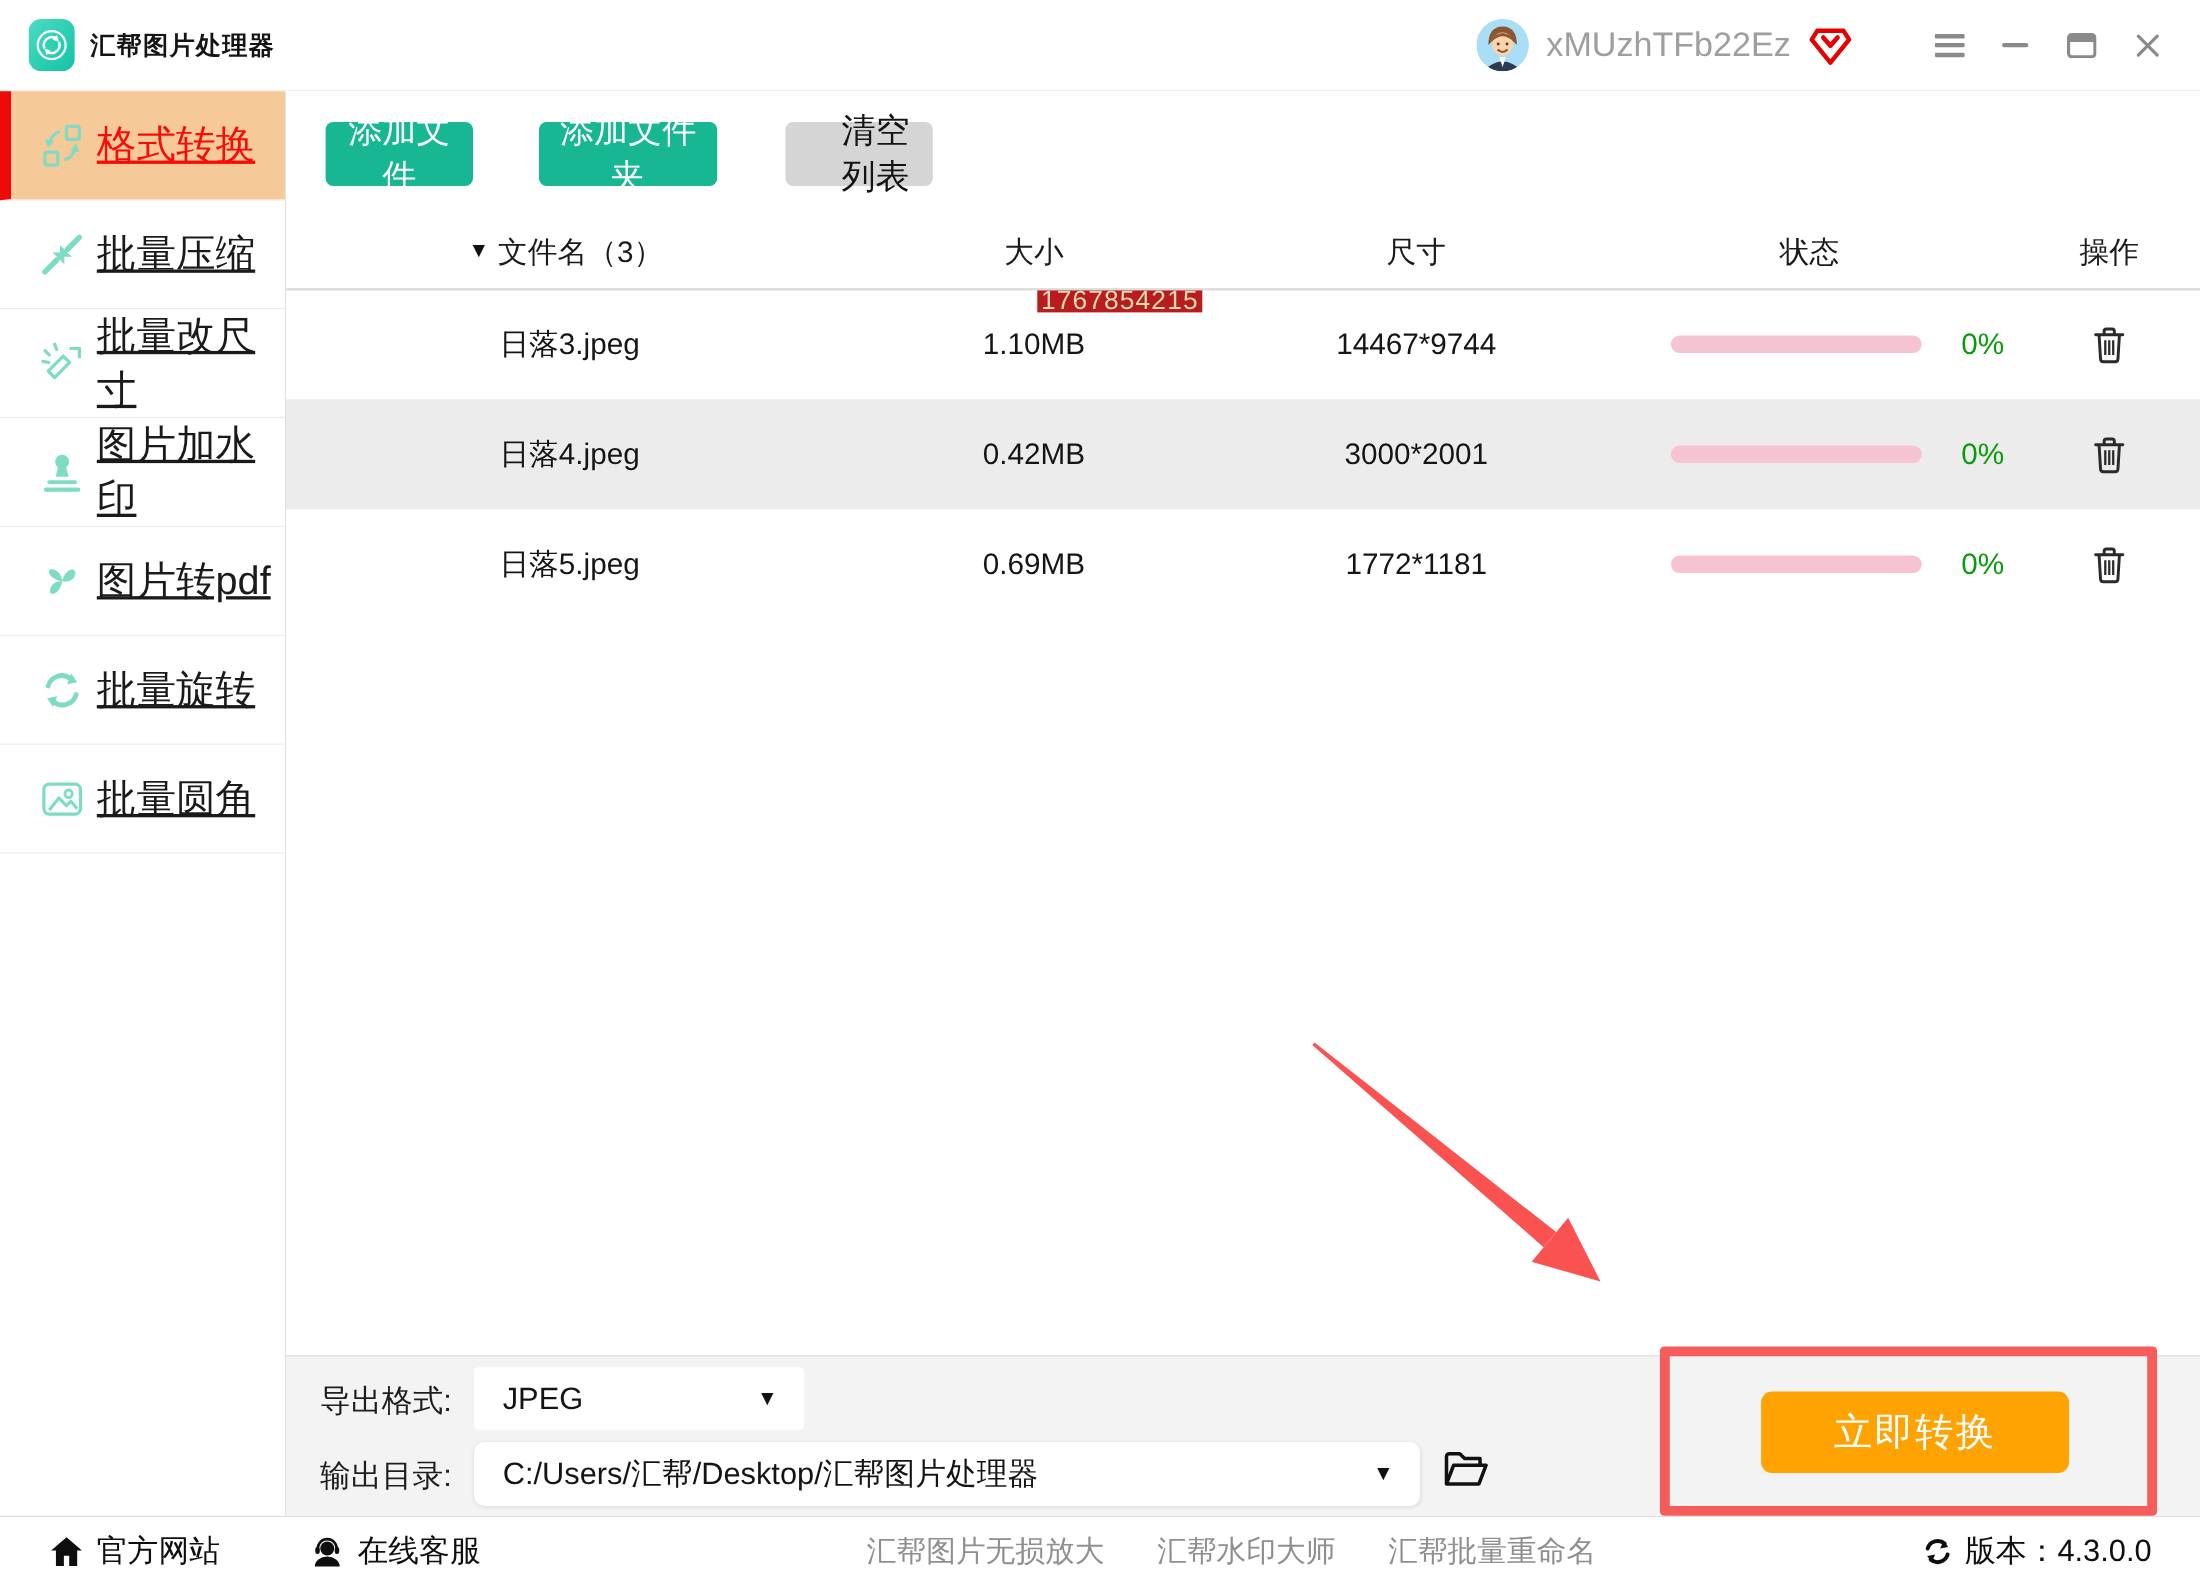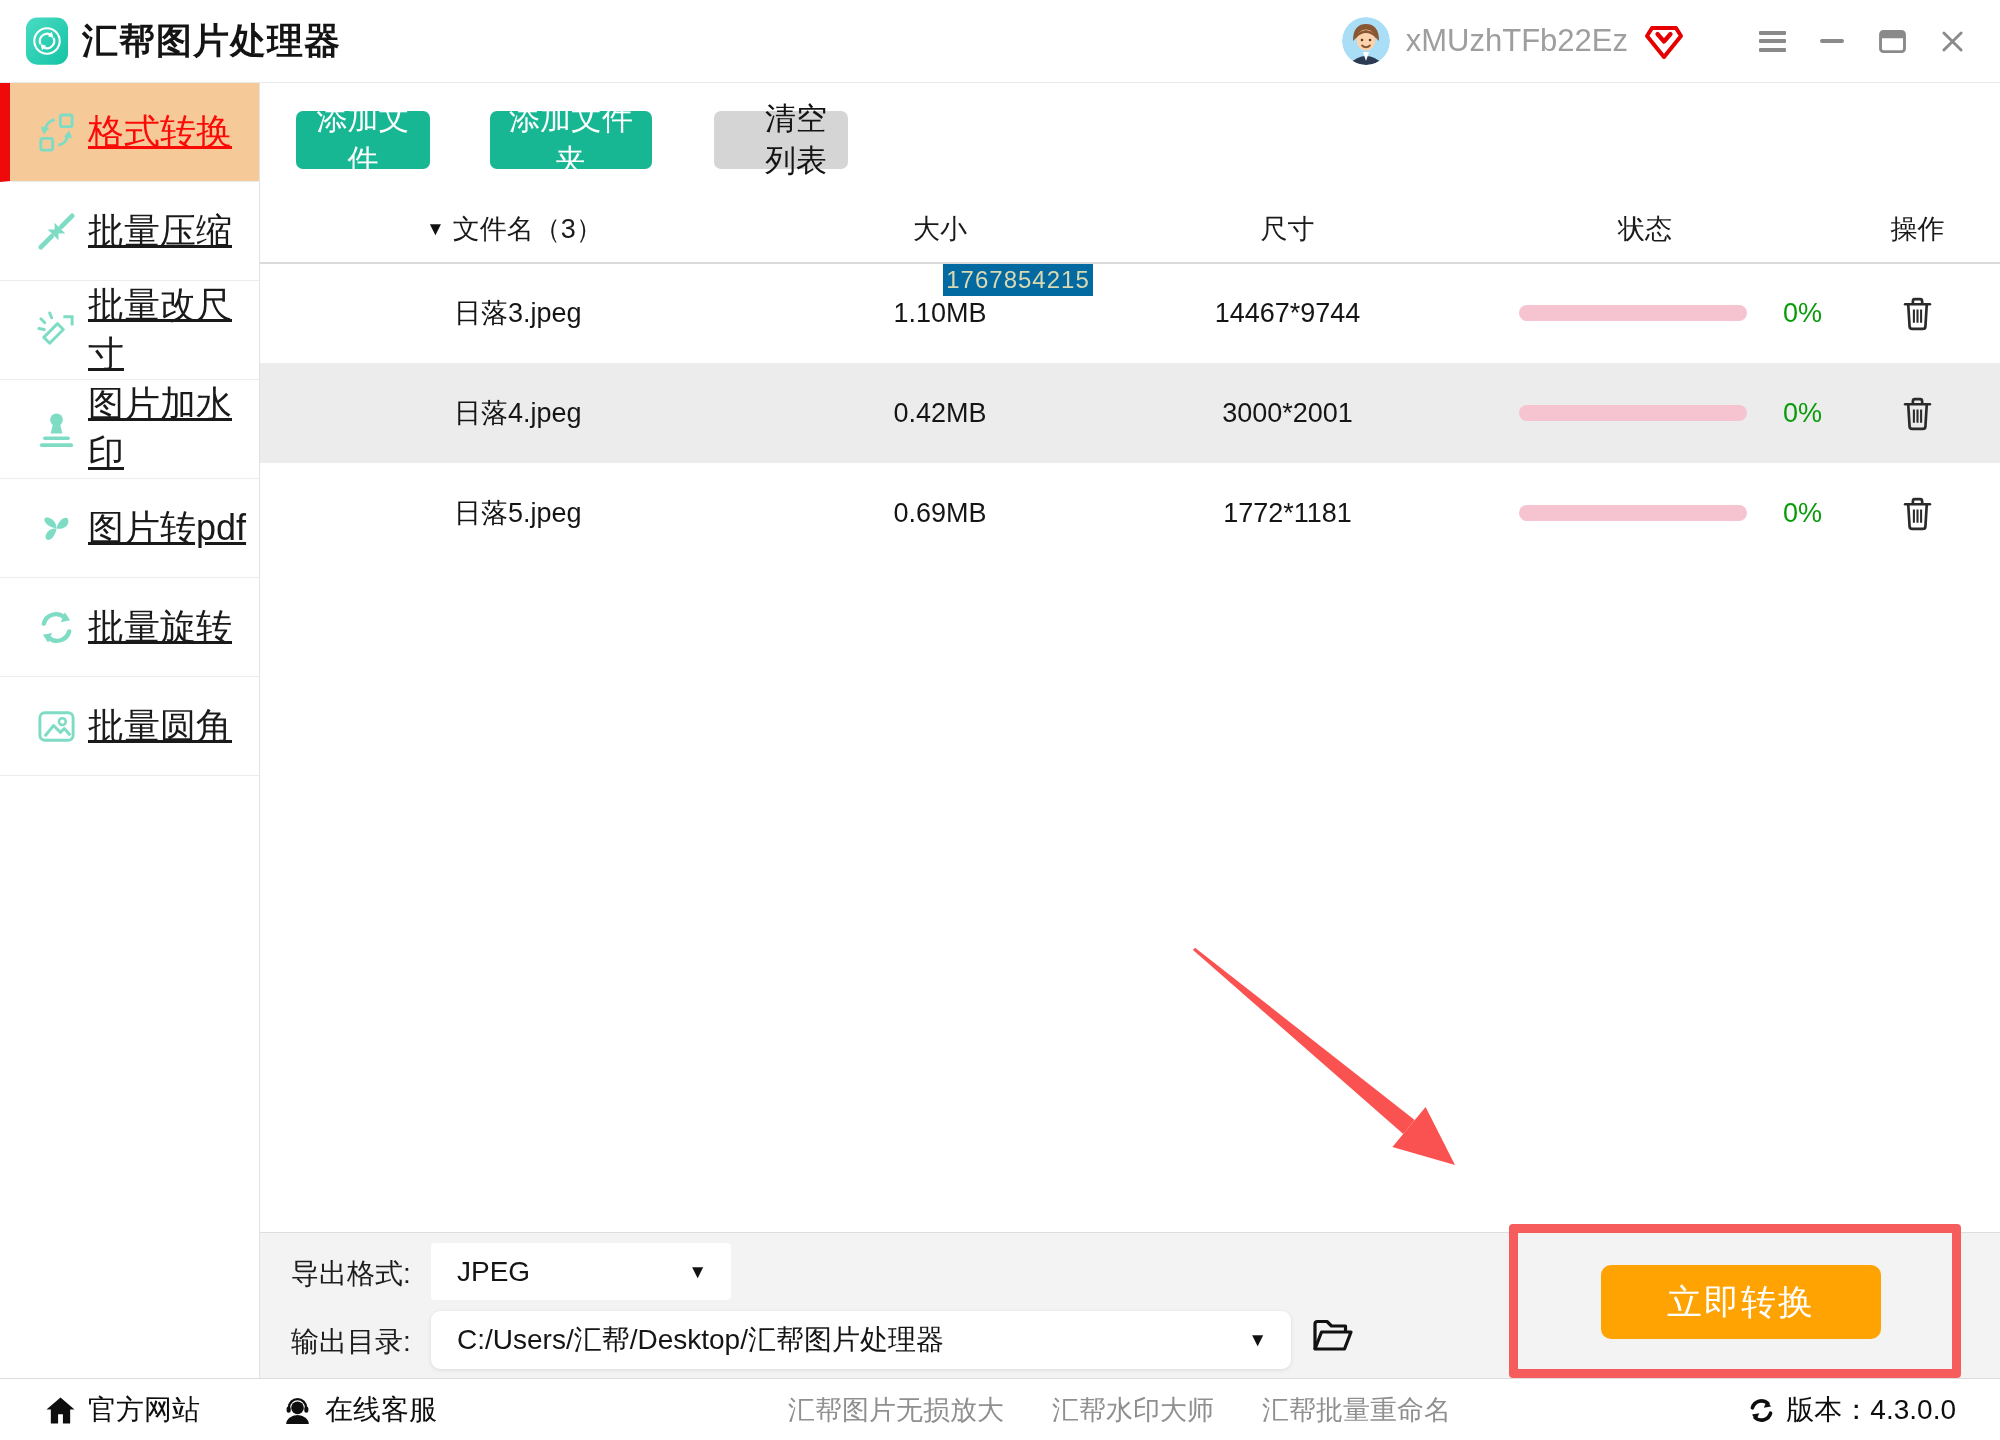--- a/index.html
+++ b/index.html
@@ -5,21 +5,21 @@
   html,body{margin:0;padding:0;background:#888;}
   .app{
     position:relative;width:2000px;height:1440px;background:#fff;
     font-family:"Liberation Sans","DejaVu Sans",sans-serif;color:#111;
     overflow:hidden;user-select:none;
   }
   
   .titlebar{position:absolute;left:0;top:0;width:2000px;height:82px;background:#fff;
     border-bottom:1px solid #e9e9e9;display:flex;align-items:center;}
   .logo{width:42px;height:48px;margin-left:26px;flex:0 0 auto;}
-  .app-title{font-size:36px;font-weight:600;color:#141414;margin-left:14px;letter-spacing:1px;font-family:Liberation Mono, monospace;}
+  .app-title{font-size:23px;font-weight:600;color:#141414;margin-left:14px;letter-spacing:1px;font-family:Liberation Mono, monospace;}
   .tb-right{position:absolute;right:0;top:0;height:82px;display:flex;align-items:center;}
   .avatar{width:48px;height:48px;border-radius:50%;overflow:hidden;flex:0 0 auto;}
   .username{font-size:31px;color:#9e9e9e;margin:0 16px 0 16px;}
   .vip{width:40px;height:40px;margin-right:58px;}
   .winbtn{width:60px;height:82px;display:flex;align-items:center;justify-content:center;cursor:default;}
   .winbtn.close{margin-right:18px;}
   .hamb{width:27px;height:21px;display:flex;flex-direction:column;justify-content:space-between;}
   .hamb span{display:block;height:4px;background:#8a8a8a;border-radius:1px;}
   .minbar{width:24px;height:4px;background:#8a8a8a;border-radius:2px;}
   
@@ -47,21 +47,21 @@
     align-items:center;font-size:27px;color:#151515;}
   .trow.alt{background:#ececec;}
   .td-name{padding-left:194px;}
   .td-c{text-align:center;}
   .td-status{display:flex;align-items:center;padding-left:64px;box-sizing:border-box;}
   .ptrack{width:228px;height:16px;background:#f6c3d1;border-radius:8px;overflow:hidden;flex:0 0 auto;}
   .pfill{height:100%;width:0;background:#ef6e96;}
   .pct{color:#0a9b0a;margin-left:36px;}
   .td-ops{display:flex;align-items:center;justify-content:center;}
   .trash{width:31px;height:35px;cursor:pointer;}
-  .watermark{position:absolute;left:683px;top:181px;width:150px;height:32px;background:#0369a1;
+  .watermark{position:absolute;left:683px;top:181px;width:150px;height:20px;background:#b91c1c;
     color:#d9d9b2;font-size:24px;display:flex;align-items:center;justify-content:center;letter-spacing:1px;}
   
   .export-panel{position:absolute;left:260px;top:1232px;width:1740px;height:146px;background:#f3f3f3;border-top:1px solid #dedede;box-sizing:border-box;}
   .ex-label{position:absolute;font-size:28px;color:#1d1d1d;}
   .lab-a{left:31px;top:22px;}
   .lab-b{left:31px;top:90px;}
   .select{position:absolute;background:#fff;display:flex;align-items:center;cursor:pointer;justify-content:center;}
   .sel-format{left:171px;top:10px;width:300px;height:57px;border-radius:4px;}
   .sel-dir{left:171px;top:78px;width:860px;height:58px;border-radius:9px;box-shadow:0 1px 4px rgba(0,0,0,.10);}
   .sel-text{font-size:28px;color:#141414;margin-left:26px;white-space:nowrap;}

